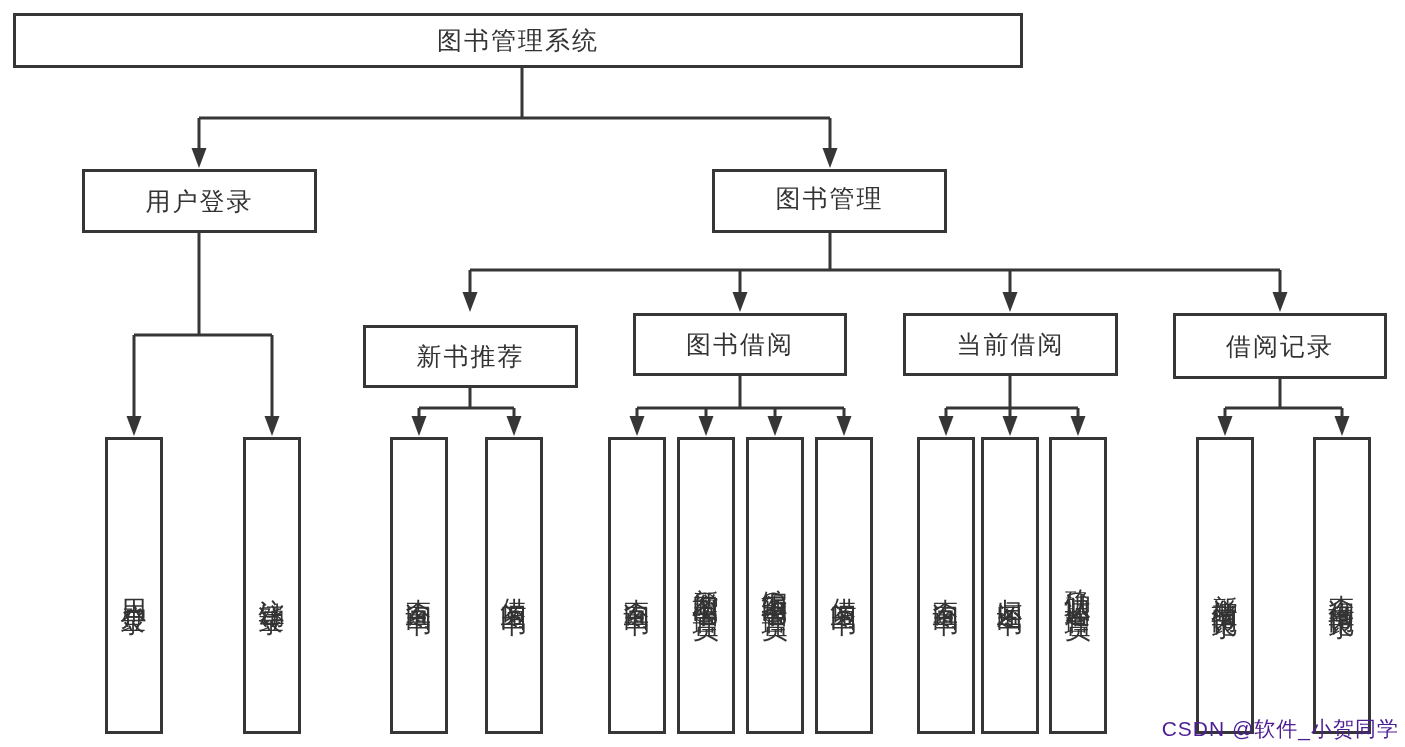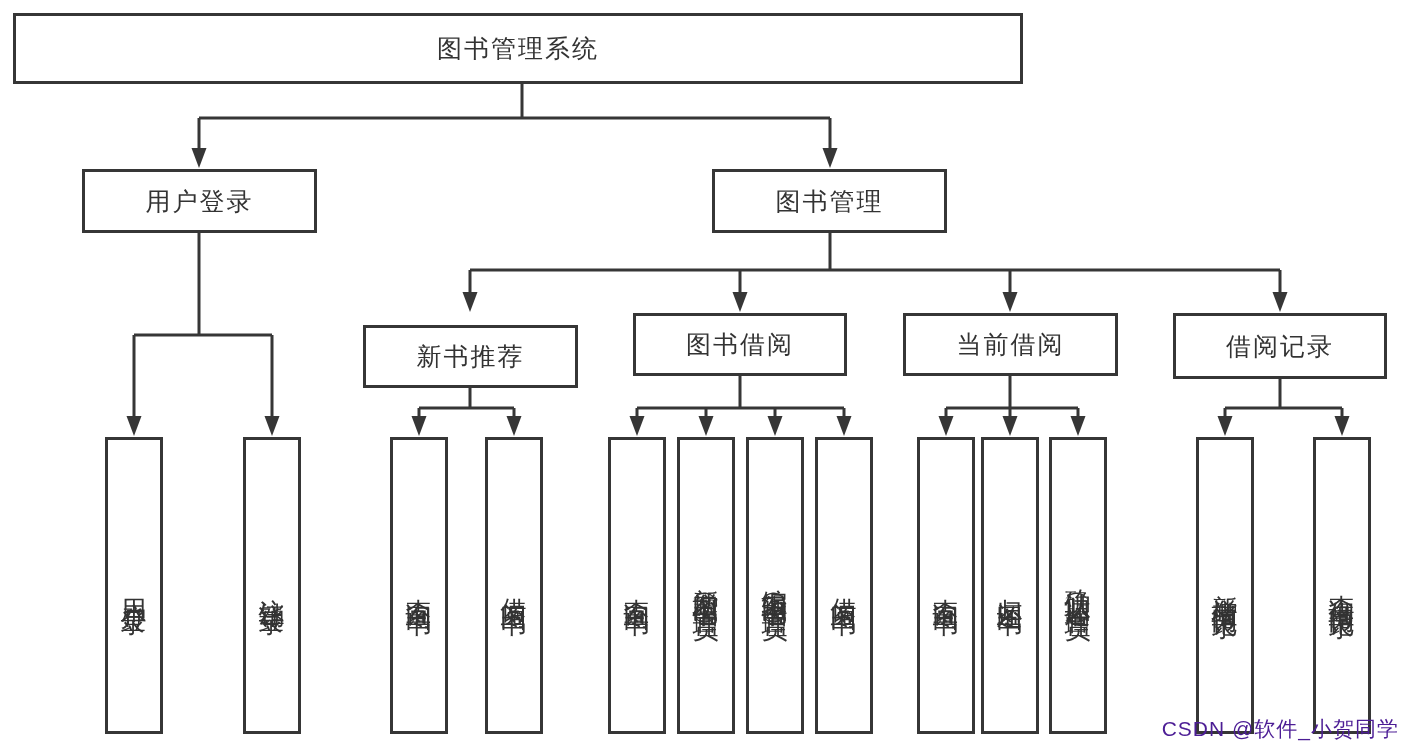--- a/index.html
+++ b/index.html
@@ -34,23 +34,23 @@
   }
   .vbox {
     writing-mode: vertical-rl;
     text-orientation: mixed;
     font-size: 26px;
     letter-spacing: 4px;
     line-height: 1;
     padding: 4px 0;
   }
   
-  #root  { left: 13px;   top: 13px;  width: 1010px; height: 71px; }
+  #root  { left: 13px;   top: 13px;  width: 1010px; height: 55px; }
   #l2-0  { left: 82px;   top: 169px; width: 235px;  height: 64px; }
-  #l2-1  { left: 712px;  top: 169px; width: 235px;  height: 64px; }
+  #l2-1  { left: 712px;  top: 169px; width: 235px;  height: 64px; font-family: Liberation Mono, monospace; }
   #l3-0  { left: 363px;  top: 325px; width: 215px;  height: 63px; }
   #l3-1  { left: 633px;  top: 313px; width: 214px;  height: 63px; }
   #l3-2  { left: 903px;  top: 313px; width: 215px;  height: 63px; }
   #l3-3  { left: 1173px; top: 313px; width: 214px;  height: 66px; }
   .leaf  { top: 437px; width: 58px; height: 297px; }
   #a0 { left: 105px; }  #a1 { left: 243px; }
   #b0 { left: 390px; }  #b1 { left: 485px; }
   #c0 { left: 608px; }  #c1 { left: 677px; }  #c2 { left: 746px; }  #c3 { left: 815px; }
   #d0 { left: 917px; }  #d1 { left: 981px; }  #d2 { left: 1049px; }
   #e0 { left: 1196px; } #e1 { left: 1313px; }

